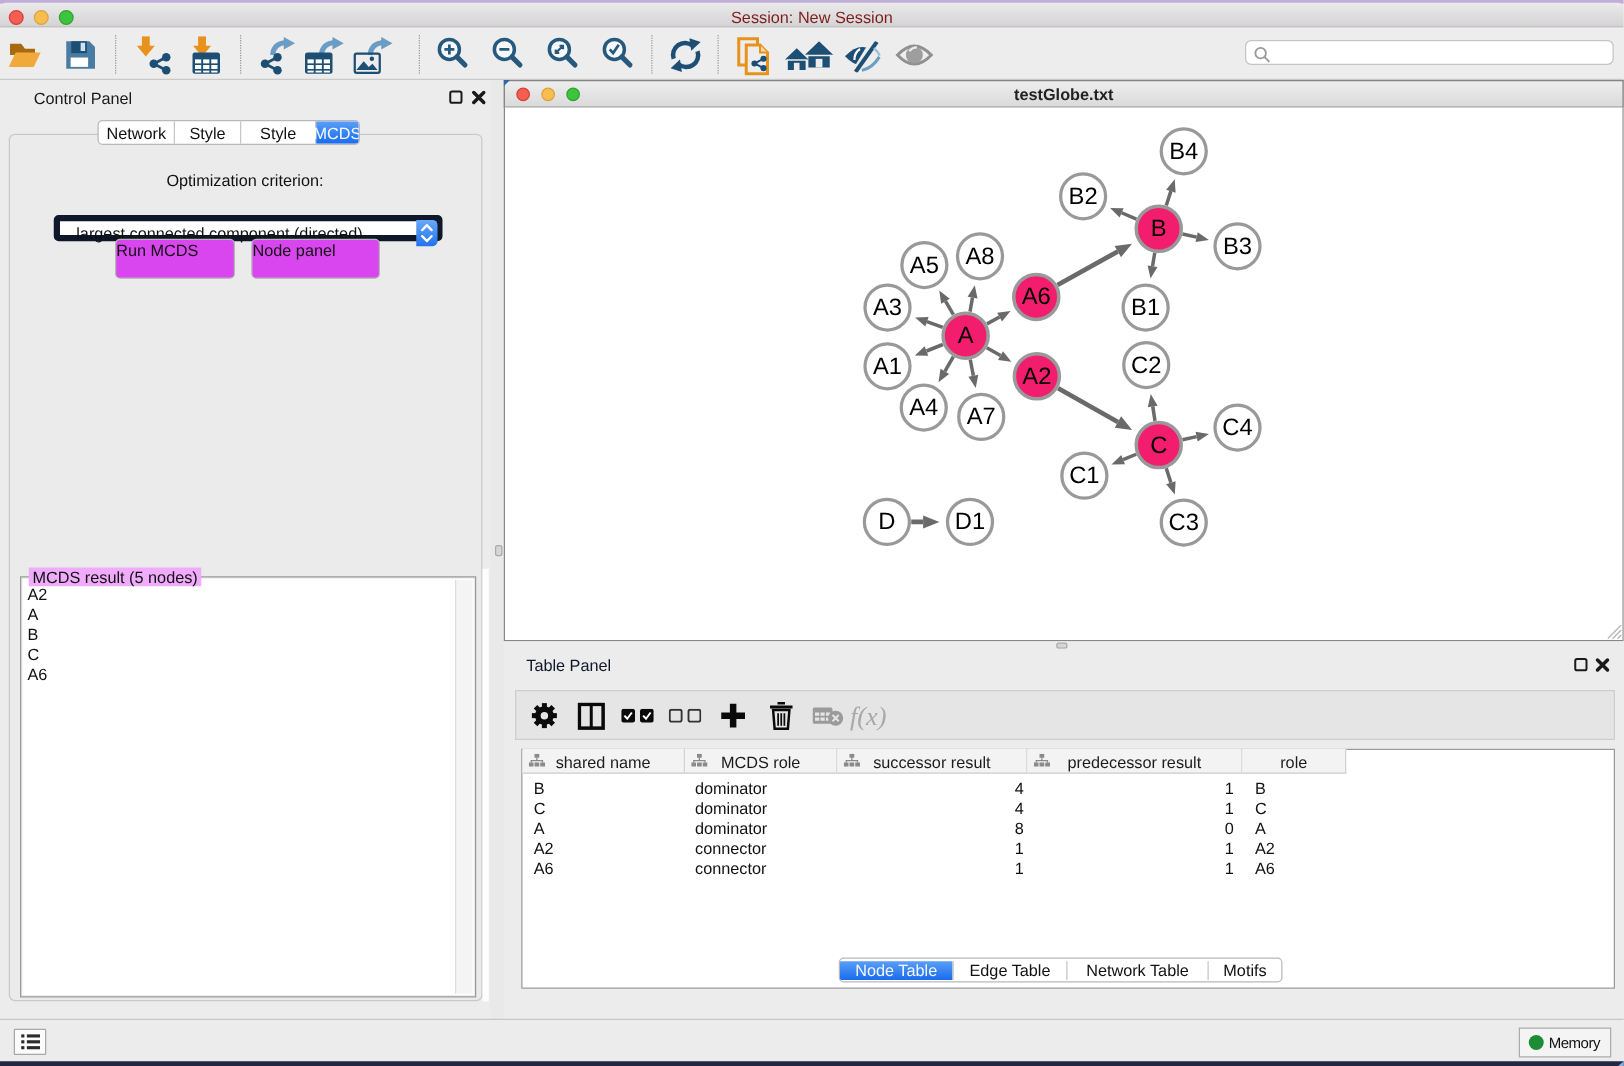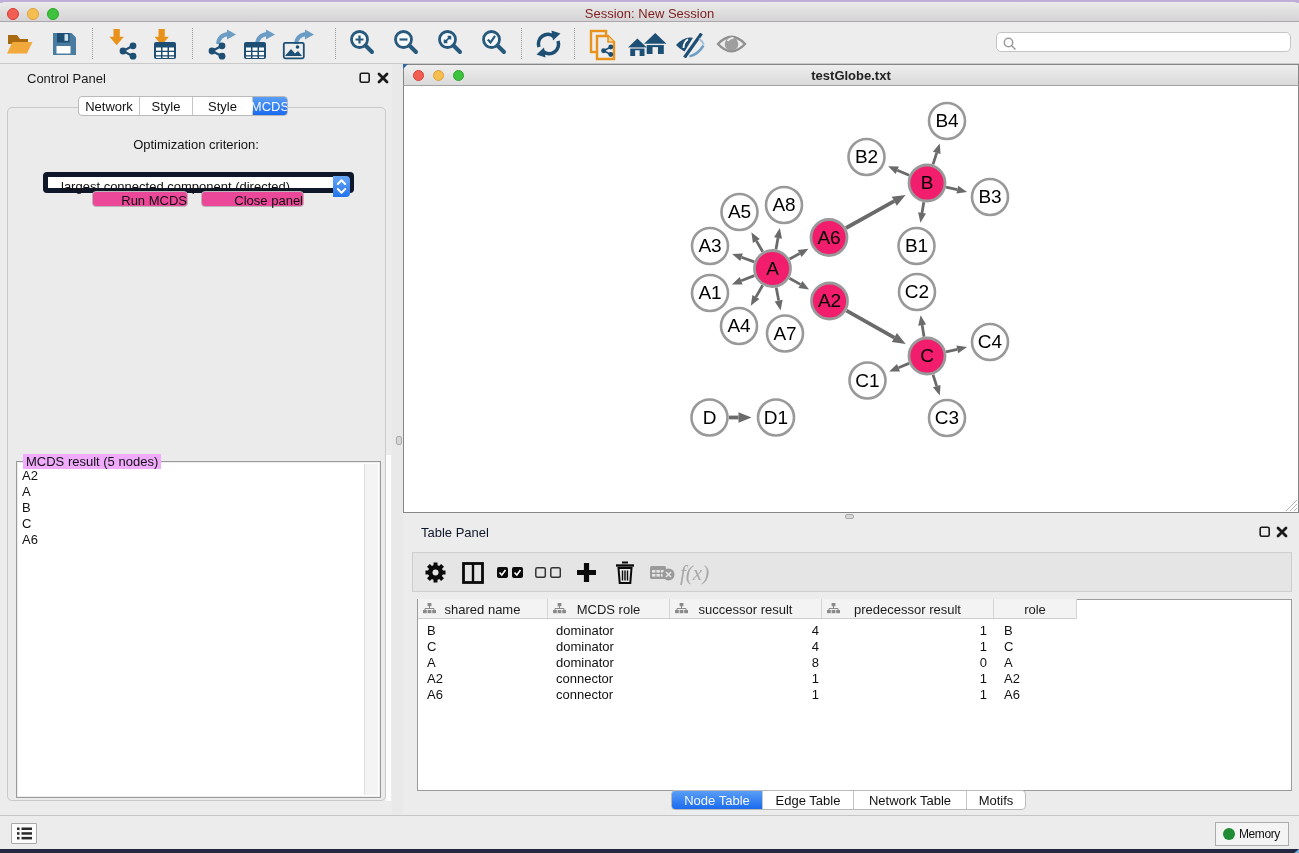--- a/index.html
+++ b/index.html
@@ -23,21 +23,21 @@
 #cpInner { left:7px; top:107px; width:379px; height:694px; background:#ebebeb; border:1px solid #c9c9c9; border-radius:5px; }
 .seg { position:absolute; display:flex; height:20px; border:1px solid #b9b9b9; border-radius:4px; background:#fff; overflow:hidden; }
 .seg div { display:flex; align-items:center; justify-content:center; border-right:1px solid #c6c6c6; color:#111; }
 .seg div:last-child { border-right:none; }
 .seg .on { background:linear-gradient(#5a9ef7,#1a6bee); color:#f4f8ff; }
 #cpTabs { left:78px; top:96px; }
 #optLabel { left:0; top:137px; width:392px; text-align:center; }
 #dropdown { left:43px; top:158px; width:311px; height:21px; background:#fff; border:5px solid #0f172a; border-radius:4px;margin-top:14px; }
 #dropdown span { position:absolute; left:13px; top:2px; }
 #spinner { position:absolute; right:-1px; top:-1px; width:17px; height:21px; background:linear-gradient(#6aa9f8,#2272ef); border-radius:0 4px 4px 0; }
-.btn { position:absolute; height:16px; line-height:15px; background:#ec4899; border:1px solid #b6b6b6; border-radius:4px; text-align:right; padding-top:1px; }
+.btn { position:absolute; height:32px; line-height:15px; background:#d946ef; border:1px solid #b6b6b6; border-radius:4px; text-align:left; padding-top:1px; }
 #btnRun { left:92px; top:191px; width:96px; }
 #btnClose { left:201px; top:191px; width:103px; }
 #grp { left:16px; top:461px; width:365px; height:337px; border:1px solid #9b9b9b; }
 #grpTitle { left:23px; top:454px; background:#f0abfc; padding:0 3px; }
 #grpList { left:18px; top:463px; width:361px; height:333px; background:#fff; line-height:16px; padding:5px 0 0 4px; }
 #grpScroll { left:364px; top:464px; width:14px; height:331px; background:#f4f4f4; border-left:1px solid #dedede; }
 #cpScrollStrip { left:386px; top:455px; width:5px; height:346px; background:#fdfdfd; }
 #vsplit { left:392px; top:64px; width:11px; height:751px; background:#e9e9e9; }
 #vhandle { left:396px; top:436px; width:6px; height:9px; background:#d6d6d6; border:1px solid #a9a9a9; border-radius:2px; }
 #netwin { left:403px; top:64px; width:896px; height:449px; background:#fff; border:1px solid #868686; }
@@ -51,21 +51,21 @@
 #graph text { font-family:"Liberation Sans",sans-serif; font-size:19px; fill:#000; text-anchor:middle; }
 #hsplit { left:403px; top:513px; width:896px; height:7px; background:#ececec; }
 #hhandle { left:845px; top:514px; width:9px; height:5px; background:#d6d6d6; border:1px solid #a9a9a9; border-radius:2px; }
 #tp { left:403px; top:519px; width:896px; height:296px; background:#ececec; }
 #tpTitle { left:421px; top:525px; color:#0f172a; }
 #tpToolbar { left:412px; top:552px; width:880px; height:40px; background:#e5e5e5; border:1px solid #cecece; }
 #tbl { left:417px; top:599px; width:875px; height:192px; background:#fff; border:1px solid #9b9b9b; }
 .hc { position:absolute; top:599px; height:20px; background:#f3f3f3; border-right:1px solid #d4d4d4; border-bottom:1px solid #cecece; text-align:center; padding-top:3px; color:#1c1c1c; }
 .tr { position:absolute; height:16px; color:#111; }
 .num { position:absolute; text-align:right; }
-#tpTabs { left:671px; top:790px; height:20px; }
+#tpTabs { left:671px; top:766px; height:20px;align-items:center; }
 #statusbar { left:0; top:815px; width:1299px; height:34px; background:#ececec; border-top:1px solid #c6c6c6; }
 #listBtn { left:11px; top:823px; width:26px; height:21px; background:#fbfbfb; border:1px solid #a8a8a8; border-radius:1px; }
 #memBtn { left:1215px; top:822px; width:74px; height:24px; background:#f4f4f4; border:1px solid #ababab; }
 #memBtn .dot { position:absolute; left:7px; top:5px; width:12px; height:12px; border-radius:50%; background:#1d8c34; }
 #memBtn .mtxt { position:absolute; left:23px; top:4px; font-size:12px; letter-spacing:-0.4px; }
 </style>
 </head>
 <body>
 <div class="abs" id="deskTop"></div>
 <div class="abs" id="titlebar">
@@ -251,21 +251,21 @@
   <div class="on" style="width:34px;">MCDS</div>
 </div>
 <div class="abs" id="optLabel">Optimization criterion:</div>
 <div class="abs" id="dropdown">
     <span>largest connected component (directed)</span>
     <div id="spinner"><svg width="17" height="21" viewBox="0 0 17 21">
         <path d="M4.8,8 L8.5,4.2 L12.2,8 M4.8,13 L8.5,16.8 L12.2,13" stroke="#fff" stroke-width="2" fill="none" stroke-linecap="round" stroke-linejoin="round"></path>
       </svg></div>
   </div>
 <div class="btn" id="btnRun">Run MCDS</div>
-<div class="btn" id="btnClose">Close panel</div>
+<div class="btn" id="btnClose">Node panel</div>
 <div class="abs" id="grp"></div>
 <div class="abs" id="grpList">A2<br>A<br>B<br>C<br>A6</div>
 <div class="abs" id="grpScroll"></div>
 <div class="abs" id="grpTitle">MCDS result (5 nodes)</div>
 <div class="abs" id="cpScrollStrip"></div>
 <div class="abs" id="vsplit"></div>
 <div class="abs" id="vhandle"></div>
 <div class="abs" id="netwin"></div>
 <svg class="abs" id="graph" style="left:404px;top:86px" width="894" height="426" viewBox="0 0 894 426">
 <line x1="350.3" y1="189.6" x2="337.2" y2="194.8" stroke-width="2.8"></line>

